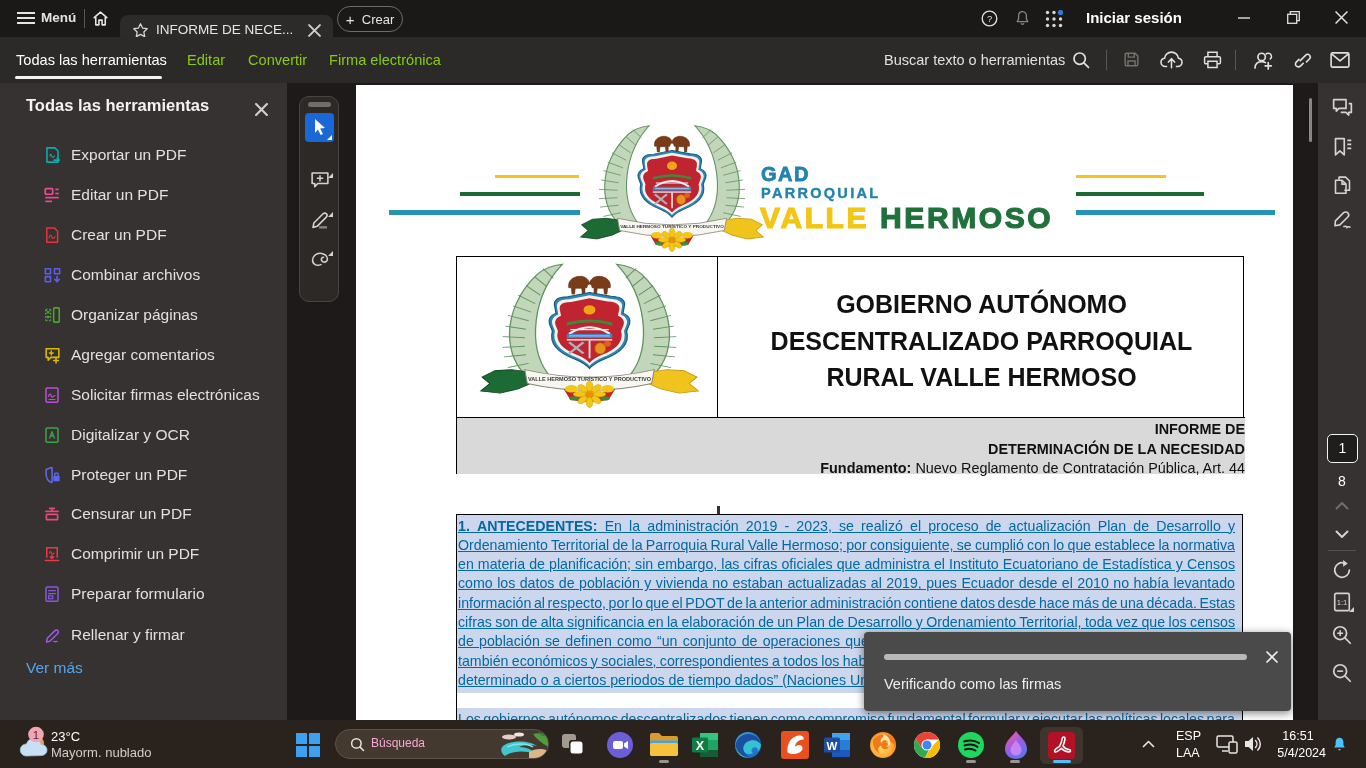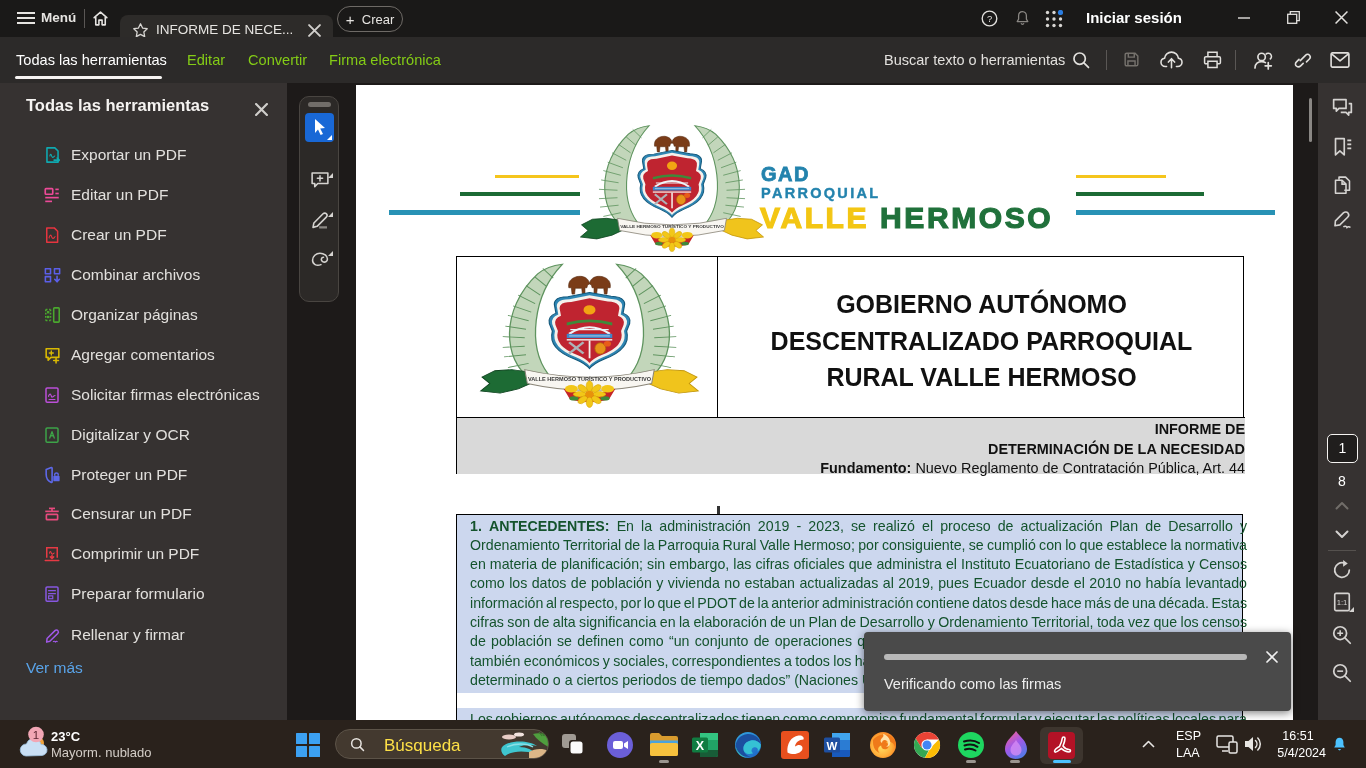--- a/index.html
+++ b/index.html
@@ -37,21 +37,21 @@
 #quicktools { position:absolute; left:12px; top:13px; width:40px; height:206px; background:#2c2927; border:1px solid #494541; border-radius:10px; }
 
 
 #toast { position:absolute; left:864px; top:632px; width:427px; height:79px; background:#4a4a4a; border-radius:4px; box-shadow:0 2px 8px rgba(0,0,0,.5); z-index:30; }
 
 
 #taskbar { position:absolute; left:0; top:720px; width:1366px; height:48px; background:#2a221c; z-index:40; }
 
 
 .pline { position:absolute; height:4px; }
-.docline { position:absolute; left:13px; height:19.3px; line-height:19.3px; font-size:14.2px; color:#14532d; white-space:nowrap; }
+.docline { position:absolute; left:1px; height:19.3px; line-height:19.3px; font-size:14.2px; color:#0369a1; white-space:nowrap;text-decoration:underline; }
 </style>
 </head>
 <body>
 <div id="app">
   <div id="titlebar">
     <svg class="abs" style="left:17px;top:11px" width="18" height="14" viewBox="0 0 18 14">
         <g stroke="#e6e4e1" stroke-width="2">
           <line x1="0" y1="2" x2="18" y2="2"></line>
           <line x1="0" y1="7" x2="18" y2="7"></line>
           <line x1="0" y1="12" x2="18" y2="12"></line>
@@ -433,36 +433,36 @@
       </svg>
     <div class="abs" style="left:20px;top:44px;color:#eeeeee;font-size:14.5px">Verificando como las firmas</div>
   </div>
   <div id="taskbar">
     <svg class="abs" style="left:18px;top:6px" width="44" height="38" viewBox="0 0 44 38">
       <circle cx="20" cy="17" r="6" fill="#f0a33c"></circle>
       <path d="M8,30 a6,6 0 0 1 0.5,-12 a7.5,7.5 0 0 1 14.5,0.5 a5.5,5.5 0 0 1 1,11 Z" fill="#c9dff4" stroke="#9dc2e0" stroke-width="0.8"></path>
       <circle cx="18" cy="8.5" r="7.8" fill="#f2a6b4"></circle>
       <text x="18" y="12.8" font-size="11.5" text-anchor="middle" fill="#5a2430" font-family="Liberation Sans">1</text>
     </svg>
-    <div class="abs" style="left:51px;top:9px;color:#fff;font-size:13px;font-weight:bold">23°C</div>
+    <div class="abs" style="left:51px;top:9px;color:#fff;font-size:13px;font-weight:normal">23°C</div>
     <div class="abs" style="left:51px;top:25px;color:#d3cdc7;font-size:13px">Mayorm. nublado</div>
     <svg class="abs" style="left:296px;top:13px" width="24" height="24" viewBox="0 0 24 24">
         <g fill="#3ca1f2">
           <rect x="0" y="0" width="11" height="11" rx="0.5"></rect>
           <rect x="13" y="0" width="11" height="11" rx="0.5"></rect>
           <rect x="0" y="13" width="11" height="11" rx="0.5"></rect>
           <rect x="13" y="13" width="11" height="11" rx="0.5"></rect>
         </g>
       </svg>
     <div class="abs" style="left:335px;top:9px;width:214px;height:30px;background:#43392f;border:1px solid #5c5348;border-radius:15px;overflow:hidden">
       <svg class="abs" style="left:14px;top:7px" width="15" height="15" viewBox="0 0 20 20">
           <circle cx="8.5" cy="8.5" r="6.3" fill="none" stroke="#e8e4e0" stroke-width="2"></circle>
           <line x1="13.2" y1="13.2" x2="18" y2="18" stroke="#e8e4e0" stroke-width="2" stroke-linecap="round"></line>
         </svg>
-      <div class="abs" style="left:48px;top:6px;color:#fde047;font-size:17px">Búsqueda</div>
+      <div class="abs" style="left:35px;top:6px;color:#f9a8d4;font-size:12px">Búsqueda</div>
       <svg class="abs" style="left:163px;top:0" width="51" height="28" viewBox="0 0 51 28">
         <ellipse cx="10" cy="7" rx="7" ry="2.6" fill="#e8cdc6"></ellipse>
           <ellipse cx="20" cy="4.5" rx="5" ry="2" fill="#f2e3de"></ellipse>
         <path d="M34,4 C40,2 48,4 51,8 L51,18 C44,14 38,10 34,4 Z" fill="#4f9e3e"></path>
         <path d="M40,2 l3,4 M43,1 l1.5,5 M46,2 l-1,4" stroke="#3a7a2e" stroke-width="1.2" fill="none"></path>
         <path d="M4,16 C12,10 30,10 38,16 C30,14 24,15 20,17 C28,17 34,20 36,24 C26,20 12,21 6,26 C2,23 1,19 4,16 Z" fill="#3fc6cf"></path>
         <path d="M8,17 C16,13 28,13 34,17" stroke="#8ae0e6" stroke-width="1.3" fill="none"></path>
         <path d="M30,22 C36,18 46,18 51,22 L51,28 L30,28 Z" fill="#dbb687"></path>
       </svg>
     </div>

